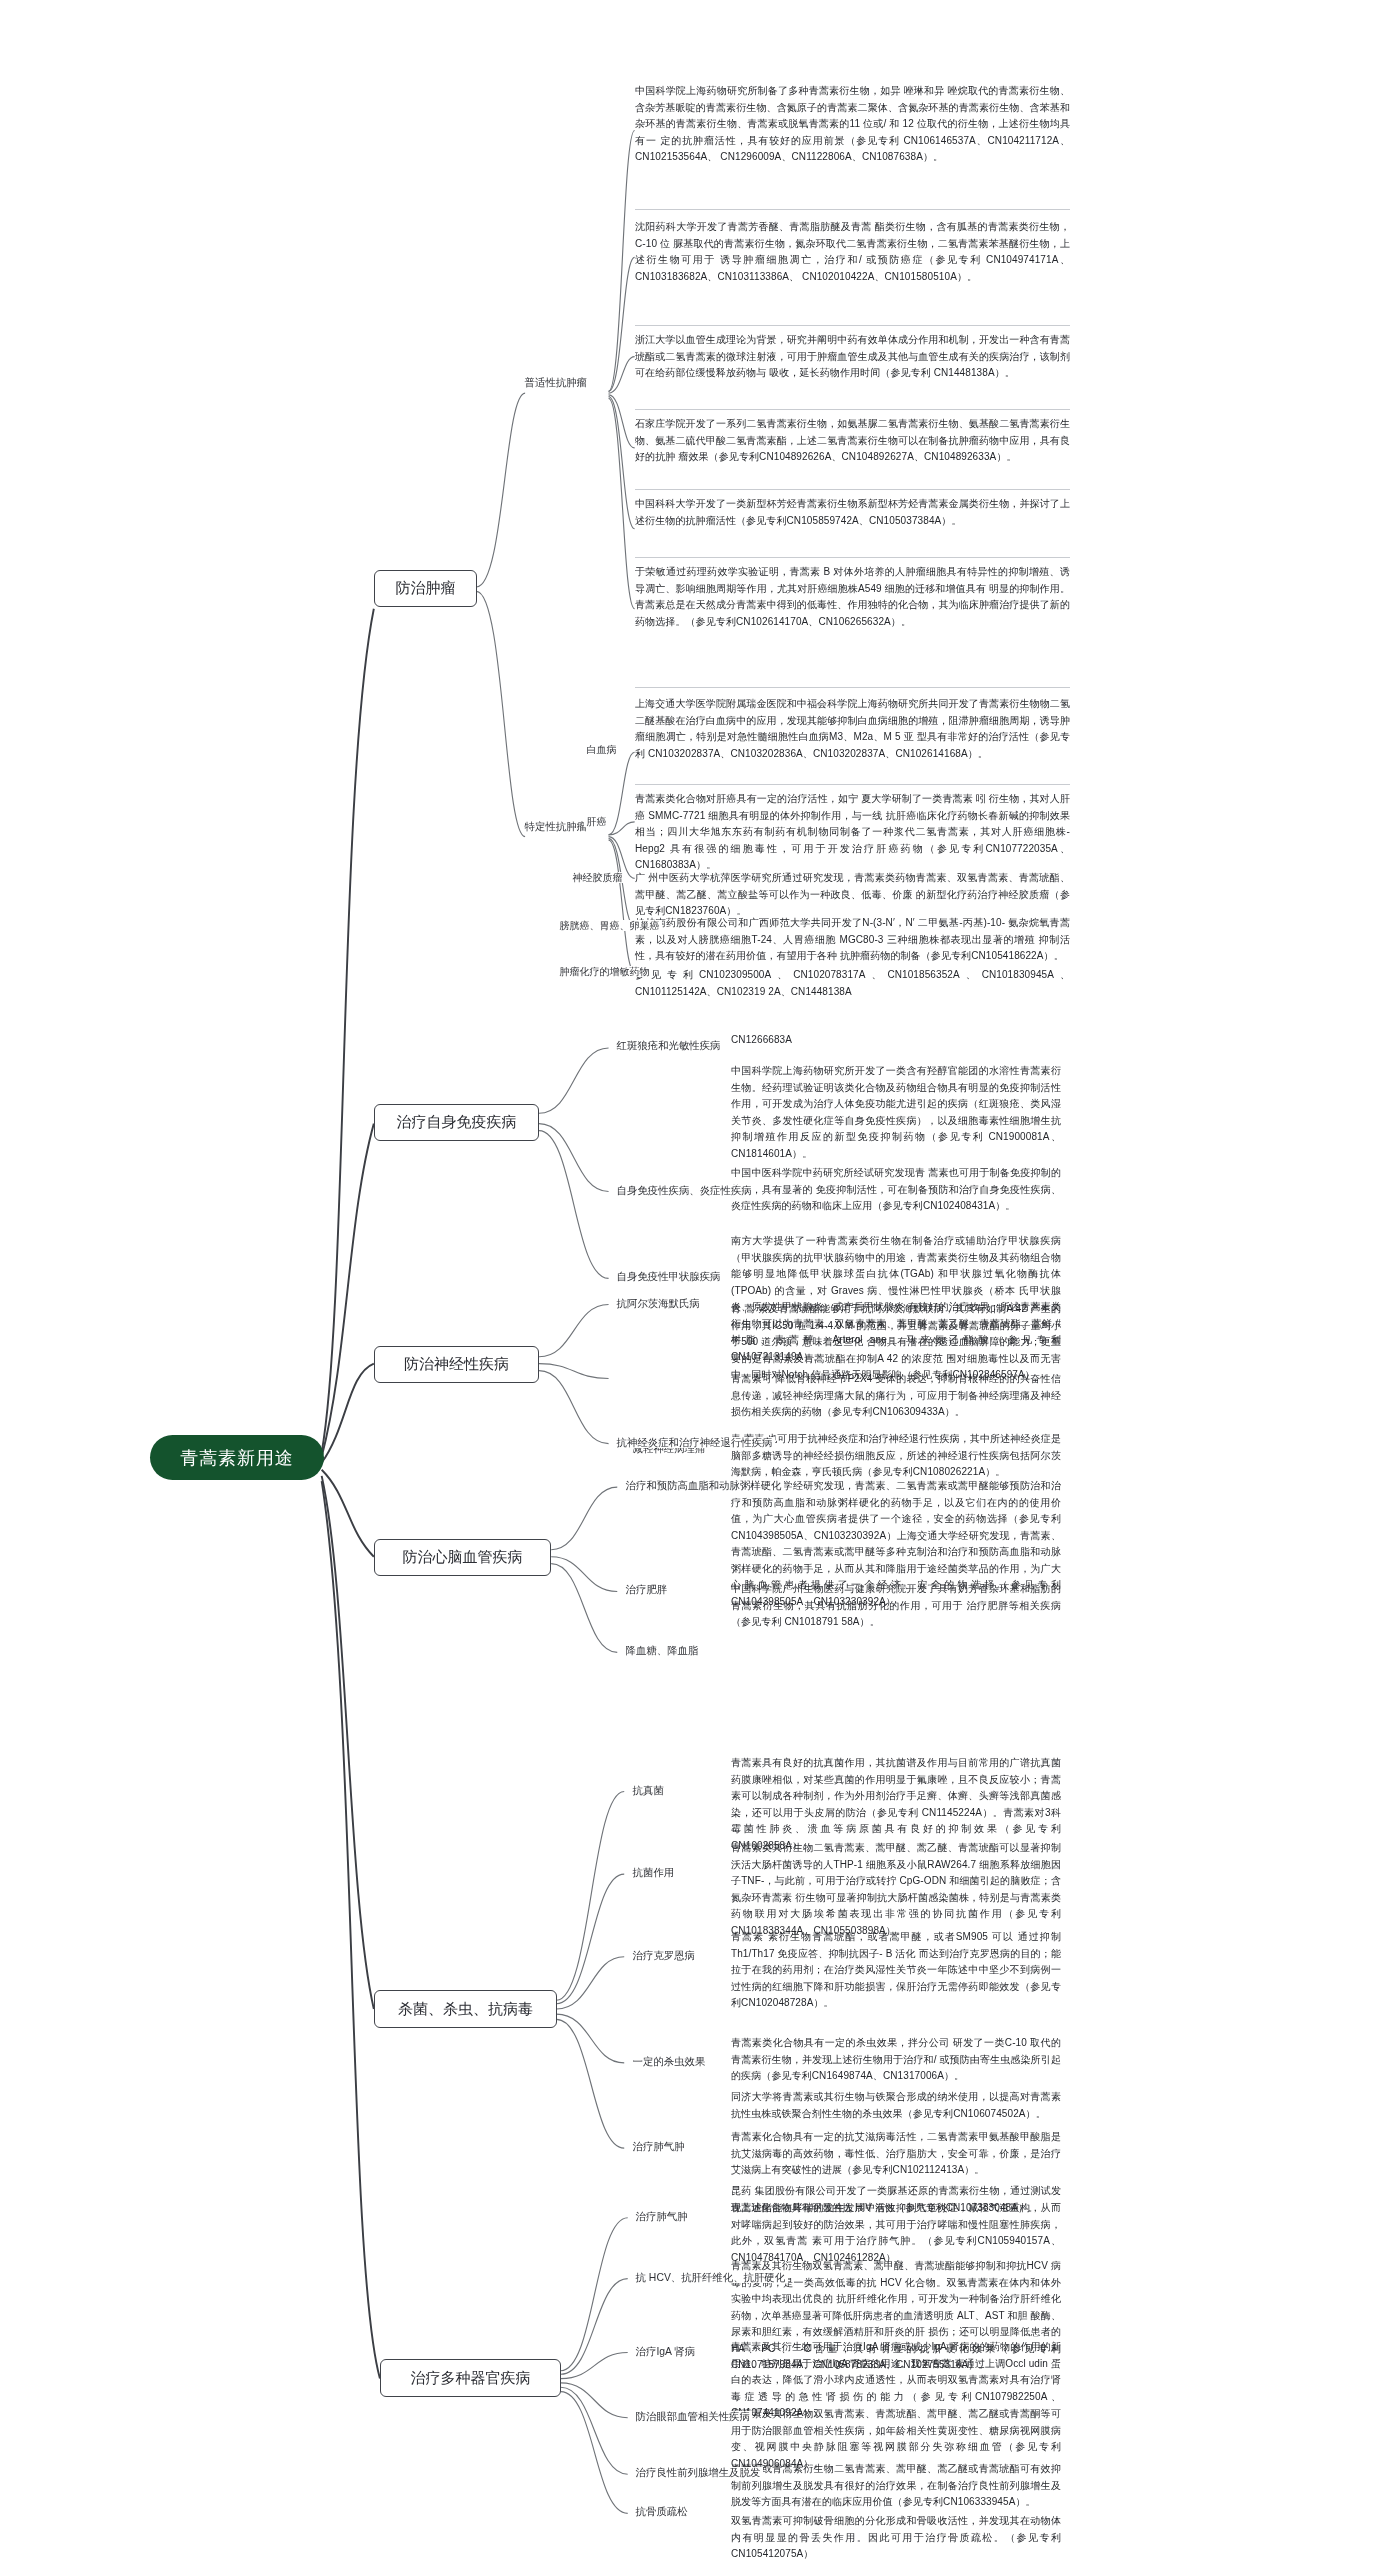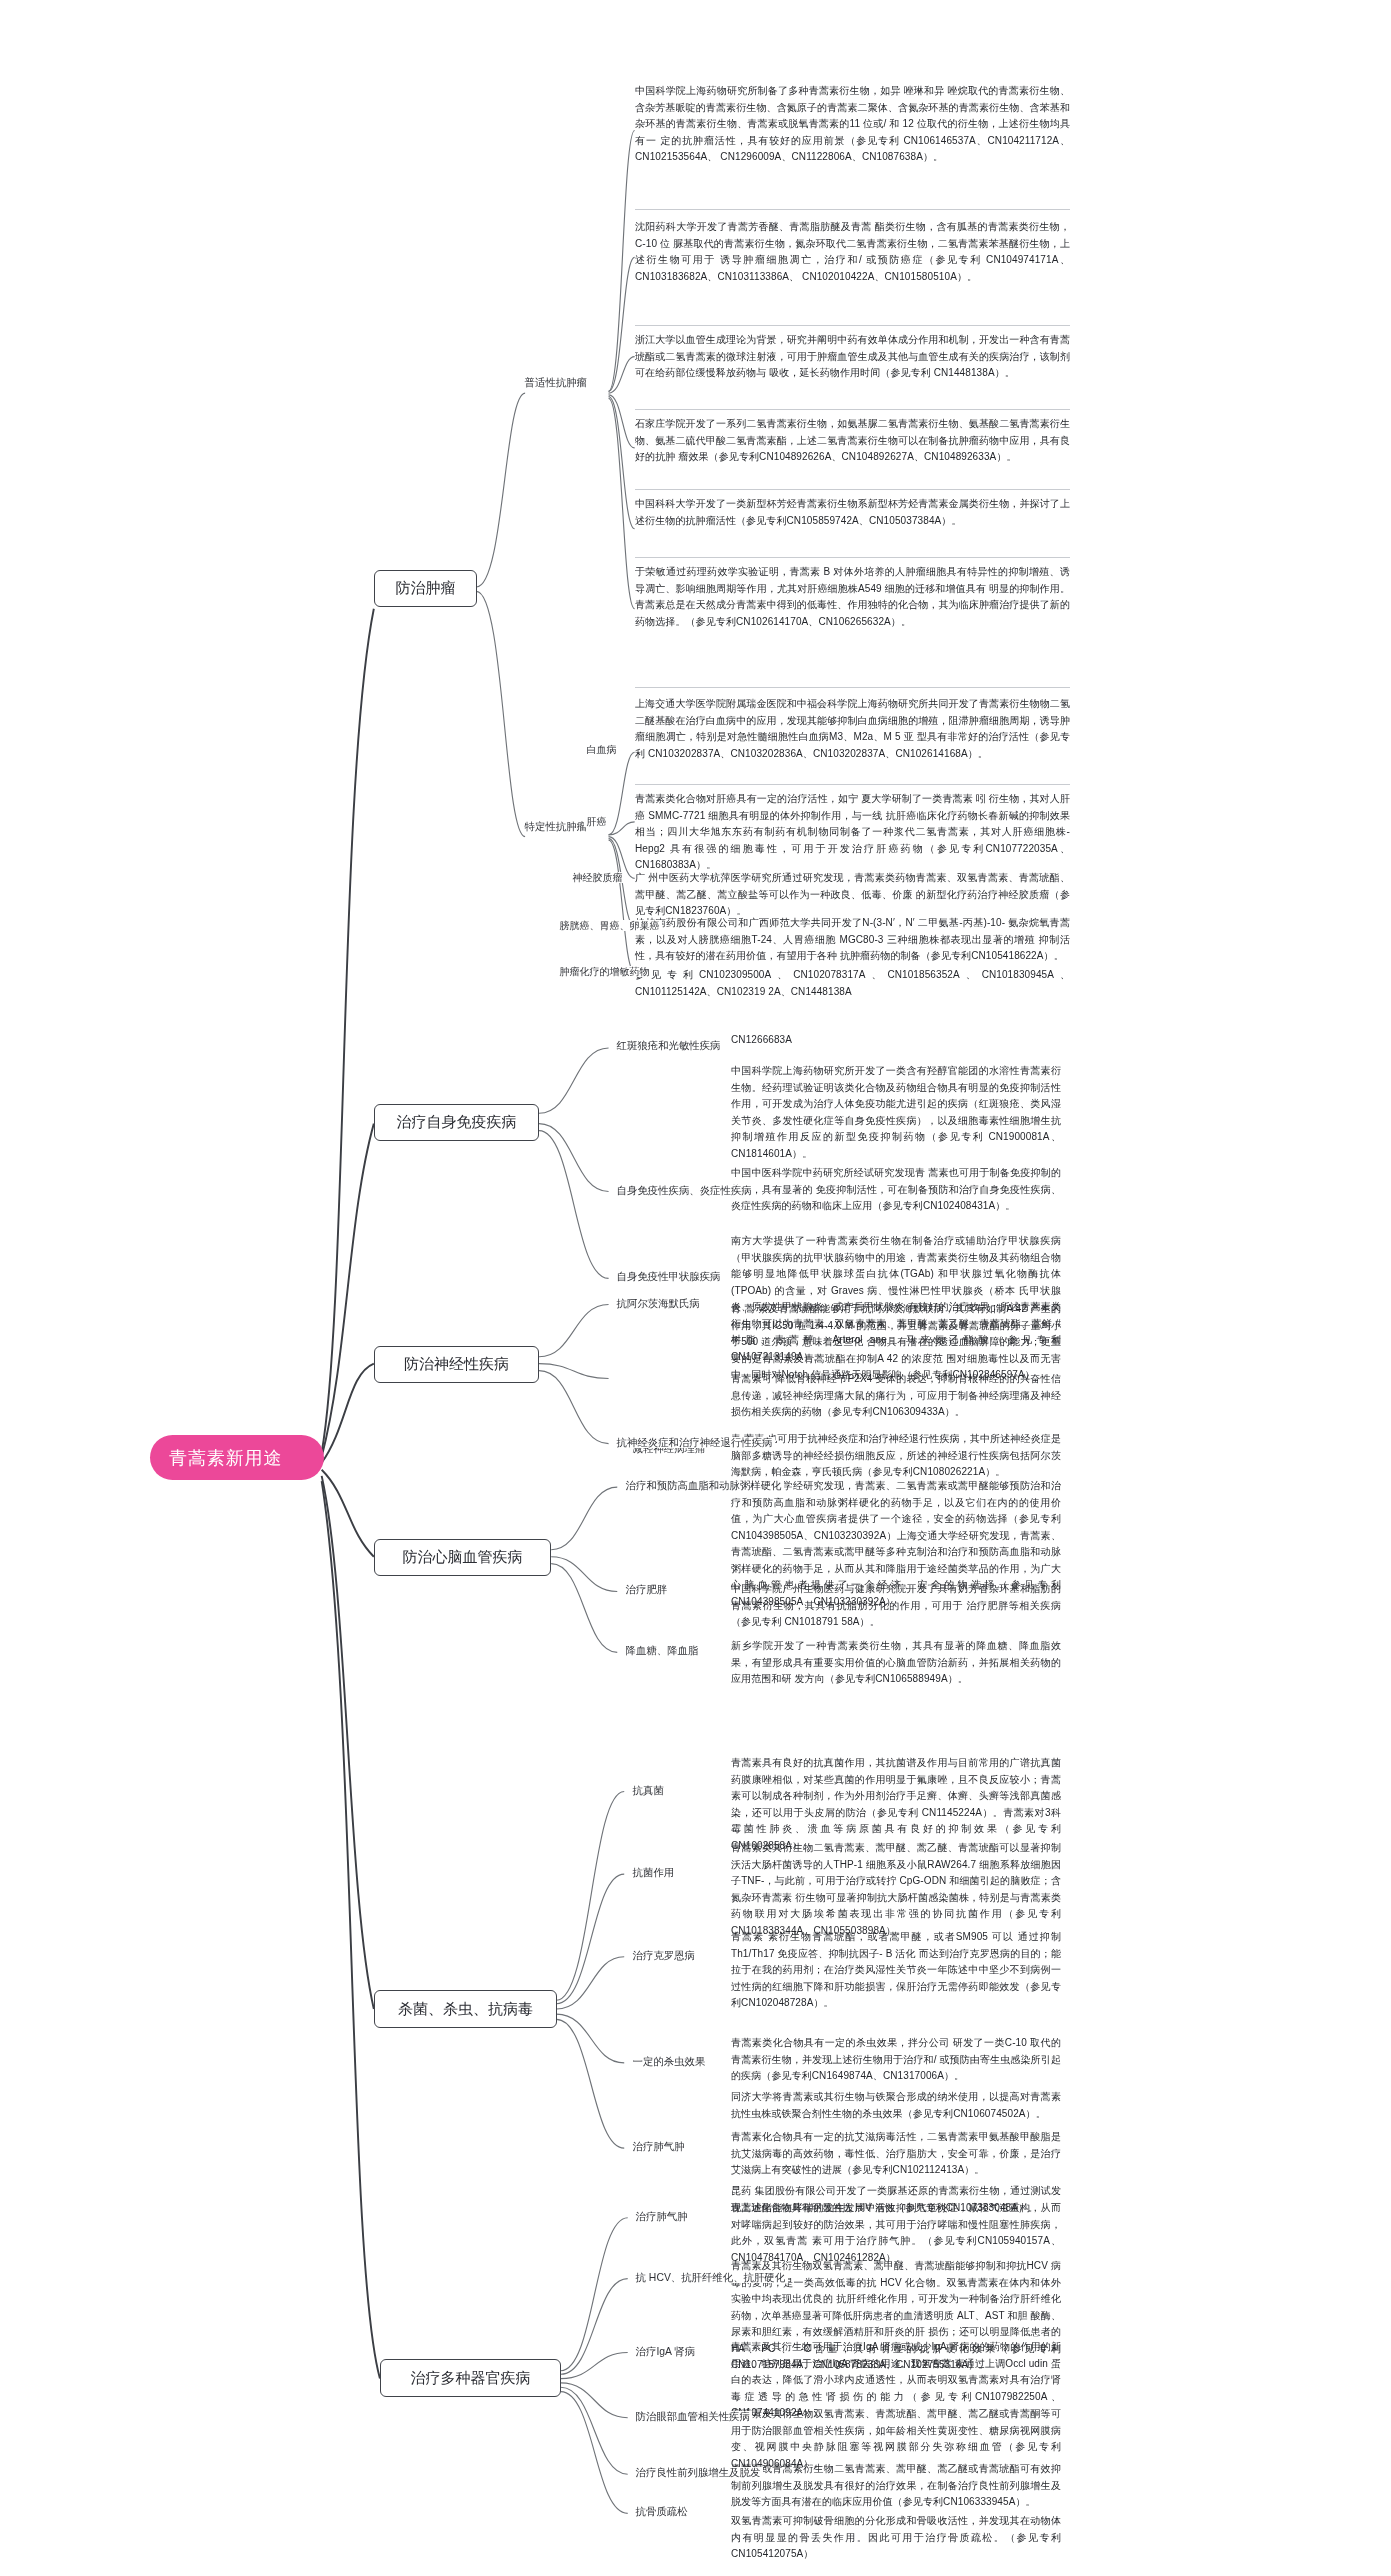--- a/index.html
+++ b/index.html
@@ -16,28 +16,28 @@
     overflow: hidden;
   }
   #wires {
     position: absolute;
     left: 0; top: 0;
     width: 1391px; height: 2576px;
     pointer-events: none;
   }
   .root-node {
     position: absolute;
-    background: #ec4899;
+    background: #14532d;
     color: #ffffff;
     border-radius: 26px;
     font-size: 18px;
     letter-spacing: 0.9px;
     display: flex;
     align-items: center;
-    justify-content: flex-start;
+    justify-content: center;
     white-space: nowrap;
     padding: 0 19px;
     z-index: 5;
   }
   .l2-node {
     position: absolute;
     background: #ffffff;
     border: 1.4px solid #40434a;
     border-radius: 6px;
     color: #2b2d33;
@@ -256,22 +256,20 @@
     <span>青 蒿 素及青蒿琥酯能够用于抗阿尔茨海默联病，其具有如制A 42 产生的作用，其IC50 在 1.4-4.0 M 的范围，并且青蒿素及青蒿琥酯的分子量均小于500 道尔顿，意味着这些化 合物具有潜在的透过血脑屏障的能力；更重要的是青蒿素及青蒿琥酯在抑制A 42 的浓度范 围对细胞毒性以及而无害中，同时对Notch 信号通路无明显影响（参见专利CN102846597A）</span></div>
   <div class="leaf" style="left:731px; top:1371px; width:330px;">
     <span>青蒿素可 降低背根神经节P2X4 受体的表达，抑制背根神经的的兴奋性信息传递，减轻神经病理痛大鼠的痛行为，可应用于制备神经病理痛及神经损伤相关疾病的药物（参见专利CN106309433A）。</span></div>
   <div class="leaf" style="left:731px; top:1431px; width:330px;">
     <span>青 蒿素 也可用于抗神经炎症和治疗神经退行性疾病，其中所述神经炎症是脑部多糖诱导的神经经损伤细胞反应，所述的神经退行性疾病包括阿尔茨海默病，帕金森，亨氏顿氏病（参见专利CN108026221A）。</span></div>
 
   <div class="leaf" style="left:731px; top:1478px; width:330px;">
     <span>上海交通大学经研究发现，青蒿素、二氢青蒿素或蒿甲醚能够预防治和治疗和预防高血脂和动脉粥样硬化的药物手足，以及它们在内的的使用价值，为广大心血管疾病者提供了一个途径，安全的药物选择（参见专利CN104398505A、CN103230392A）上海交通大学经研究发现，青蒿素、青蒿琥酯、二氢青蒿素或蒿甲醚等多种克制治和治疗和预防高血脂和动脉粥样硬化的药物手足，从而从其和降脂用于途经菌类苹品的作用，为广大心脑血管患者提供了一个经济、安全的物选择（参见专利CN104398505A、CN103230392A）</span></div>
   <div class="leaf" style="left:731px; top:1581px; width:330px;">
     <span>中国科学院广州生物医药与健康研究院开发了具有奶芳香杂环基和脂肪的青蒿素衍生物，其具有抗脂肪分化的作用，可用于 治疗肥胖等相关疾病（参见专利 CN1018791 58A）。</span></div>
-  <div class="leaf" style="left:731px; top:1638px; width:330px;">
-    <span>新乡学院开发了一种青蒿素类衍生物，其具有显著的降血糖、降血脂效果，有望形成具有重要实用价值的心脑血管防治新药，并拓展相关药物的应用范围和研 发方向（参见专利CN106588949A）。</span></div>
 
   <div class="leaf" style="left:731px; top:1755px; width:330px;">
     <span>青蒿素具有良好的抗真菌作用，其抗菌谱及作用与目前常用的广谱抗真菌药膜康唑相似，对某些真菌的作用明显于氟康唑，且不良反应较小；青蒿素可以制成各种制剂，作为外用剂治疗手足癣、体癣、头癣等浅部真菌感染，还可以用于头皮屑的防治（参见专利 CN1145224A）。青蒿素对3科霉菌性肺炎、溃血等病原菌具有良好的抑制效果（参见专利CN1602858A）。</span></div>
   <div class="leaf" style="left:731px; top:1840px; width:330px;">
     <span>青蒿素类其衍生物二氢青蒿素、蒿甲醚、蒿乙醚、青蒿琥酯可以显著抑制沃活大肠杆菌诱导的人THP-1 细胞系及小鼠RAW264.7 细胞系释放细胞因子TNF-，与此前，可用于治疗或转拧 CpG-ODN 和细菌引起的脑败症；含氮杂环青蒿素 衍生物可显著抑制抗大肠杆菌感染菌株，特别是与青蒿素类药物联用对大肠埃希菌表现出非常强的协同抗菌作用（参见专利CN101838344A、CN105503898A）。</span></div>
   <div class="leaf" style="left:731px; top:1929px; width:330px;">
     <span>青蒿素 素衍生物青蒿琥酯，或者蒿甲醚，或者SM905 可以 通过抑制Th1/Th17 免疫应答、抑制抗因子- B 活化 而达到治疗克罗恩病的目的；能拉于在我的药用剂；在治疗类风湿性关节炎一年陈述中中坚少不到病例一过性病的红细胞下降和肝功能损害，保肝治疗无需停药即能效发（参见专利CN102048728A）。</span></div>
   <div class="leaf" style="left:731px; top:2035px; width:330px;">
     <span>青蒿素类化合物具有一定的杀虫效果，拌分公司 研发了一类C-10 取代的青蒿素衍生物，并发现上述衍生物用于治疗和/ 或预防由寄生虫感染所引起的疾病（参见专利CN1649874A、CN1317006A）。</span></div>
   <div class="leaf" style="left:731px; top:2089px; width:330px;">

